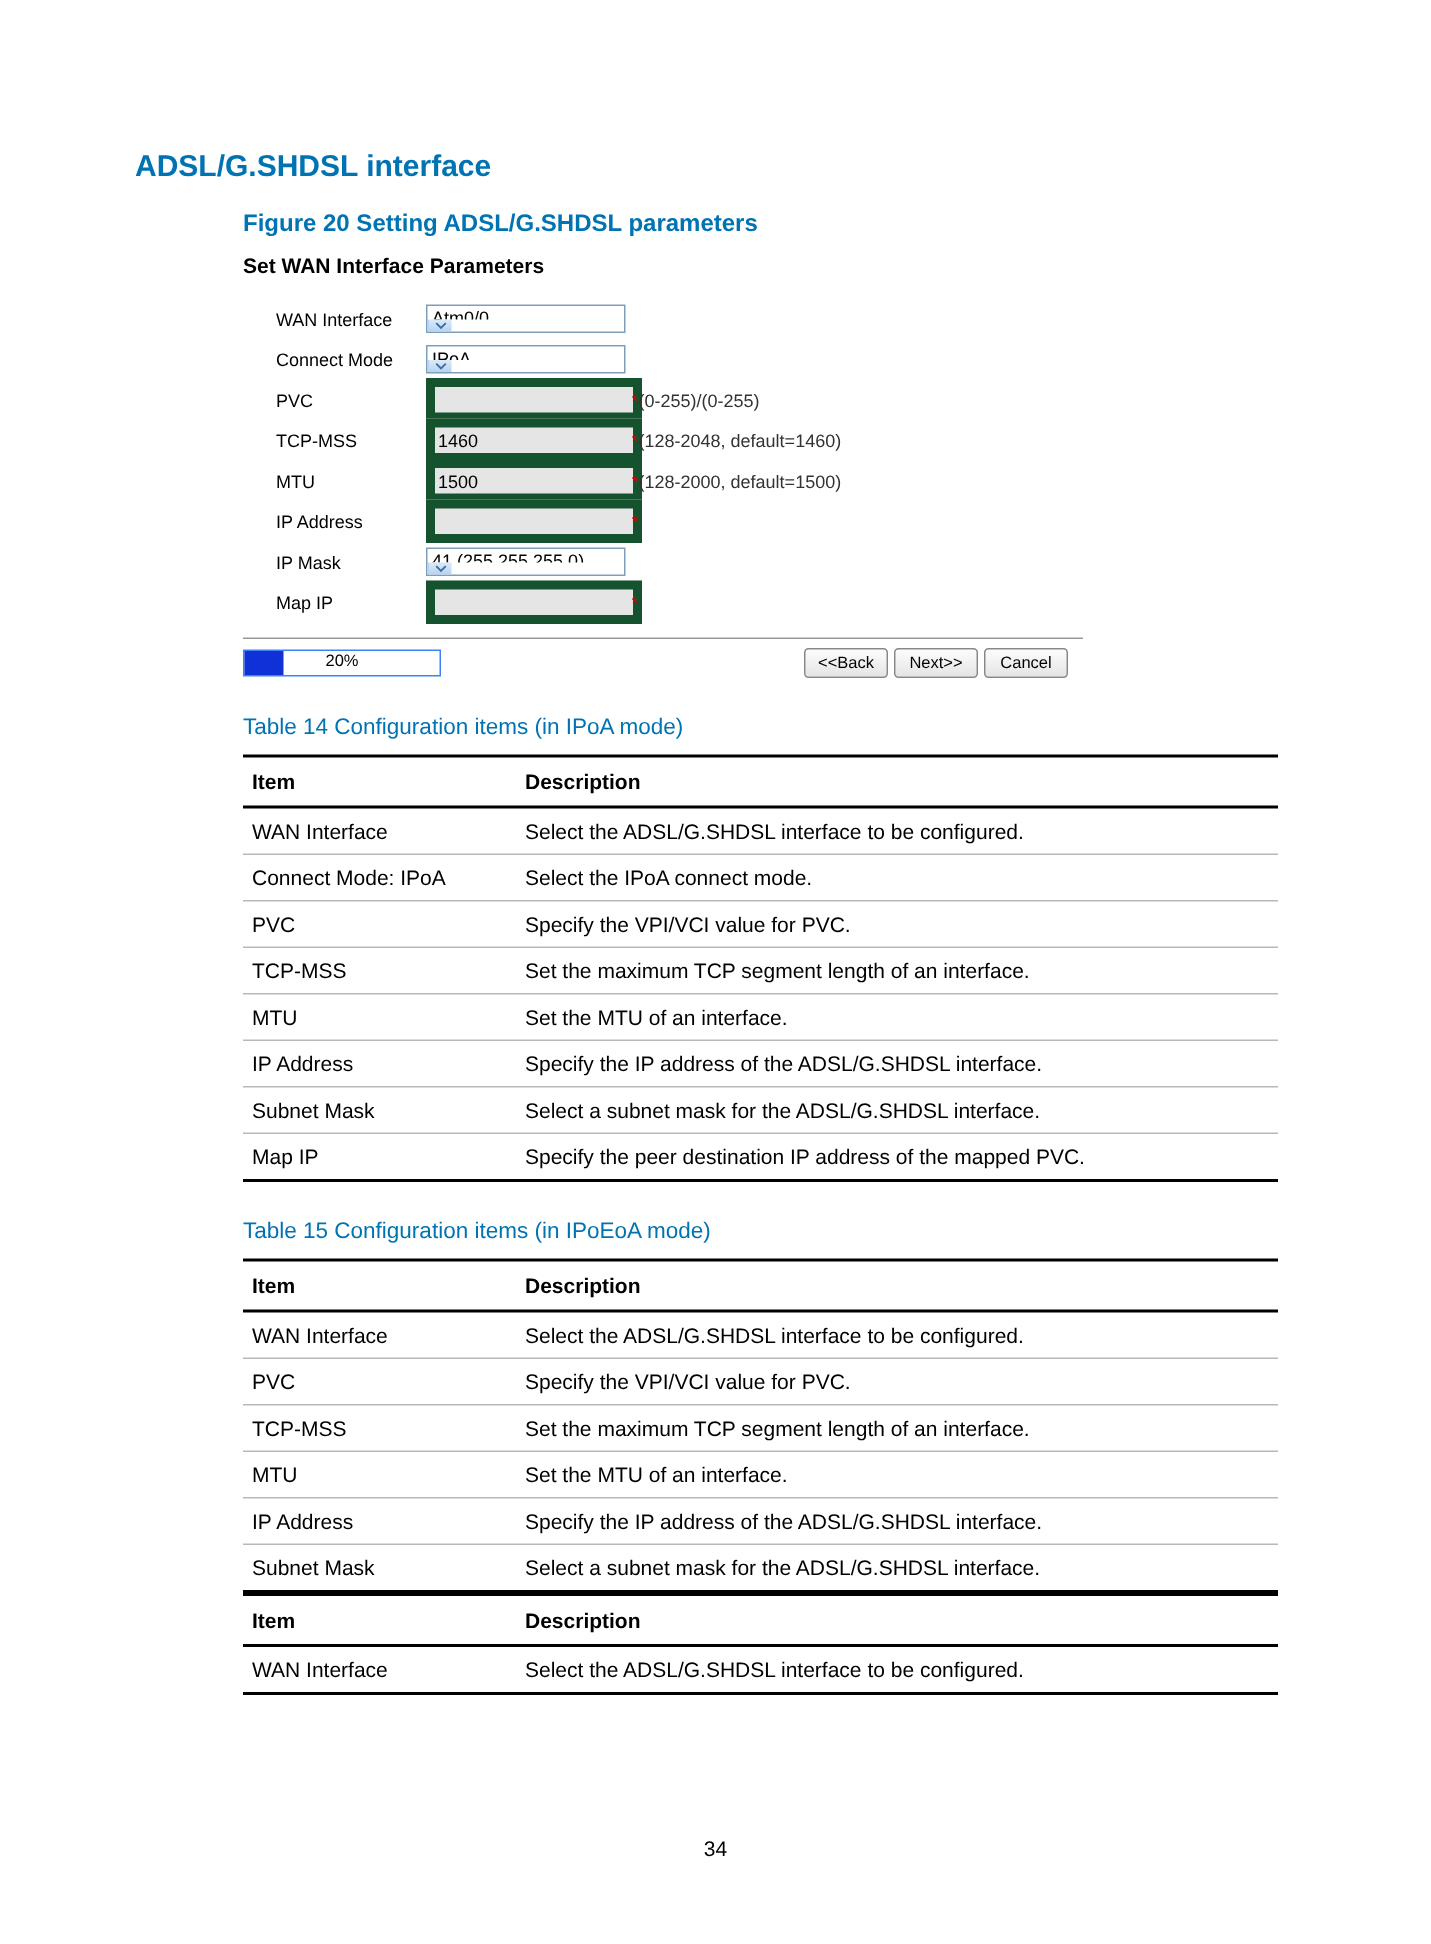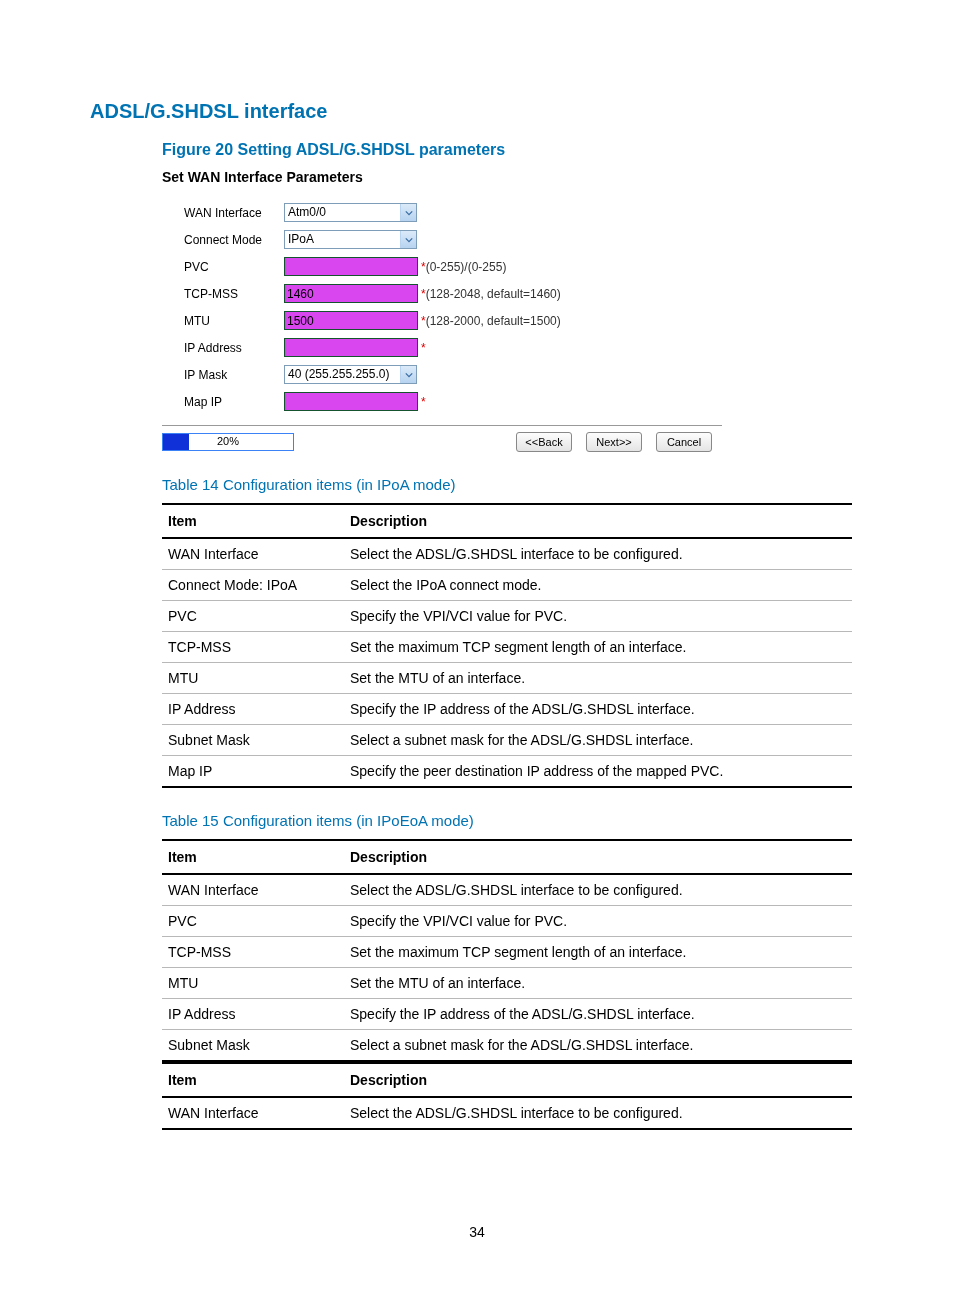--- a/index.html
+++ b/index.html
@@ -55,32 +55,33 @@
   .form-label{
     width:100px;
     padding-left:22px;
   }
   .form-ctrl{
     width:135px;
   }
   .form-ctrl input[type=text]{
     width:128px;
     height:17px;
-    border:1px solid #14532d;
+    border:6px solid #14532d;
     padding:0 2px;
     font-size:12px;
-    background:#d946ef;
+    background:#e5e5e5;
   }
   .sel{
     display:flex;
     width:133px;
     height:19px;
     border:1px solid #7e9db9;
     background:#fff;
     box-sizing:border-box;
+    flex-direction:column;
   }
   .sel span{
     flex:1;
     padding:1px 3px;
     font-size:12px;
     white-space:nowrap;
     overflow:hidden;
   }
   .sel .dd{
     width:15px;
@@ -114,21 +115,21 @@
   .prog-fill{
     position:absolute;left:0;top:0;bottom:0;
     background:#1030d8;
   }
   .prog-txt{
     position:absolute;left:0;right:0;top:1px;
     text-align:center;
   }
   .btns{
     display:flex;
-    gap:14px;
+    gap:4px;
     margin-right:10px;
   }
   .btn{
     min-width:56px;
     height:20px;
     border:1px solid #888;
     background:linear-gradient(#fdfdfd,#e4e4e4);
     font-size:11px;
     border-radius:3px;
     padding:0 8px;
@@ -226,21 +227,21 @@
     <div class="form-row">
       <div class="form-label">IP Address</div>
       <div class="form-ctrl"><input type="text" value="" style=""></div>
       <div class="hint req">*</div>
     </div>
 
     <div class="form-row">
       <div class="form-label">IP Mask</div>
       <div class="form-ctrl">
         <div class="sel">
-          <span>40 (255.255.255.0)</span>
+          <span>41 (255.255.255.0)</span>
           <div class="dd">
               <svg viewBox="0 0 10 10">
                 <path d="M1 3 L5 7 L9 3" fill="none" stroke="#3b6ea5" stroke-width="1.6"></path>
               </svg>
             </div>
         </div>
       </div>
     </div>
 
     <div class="form-row">

